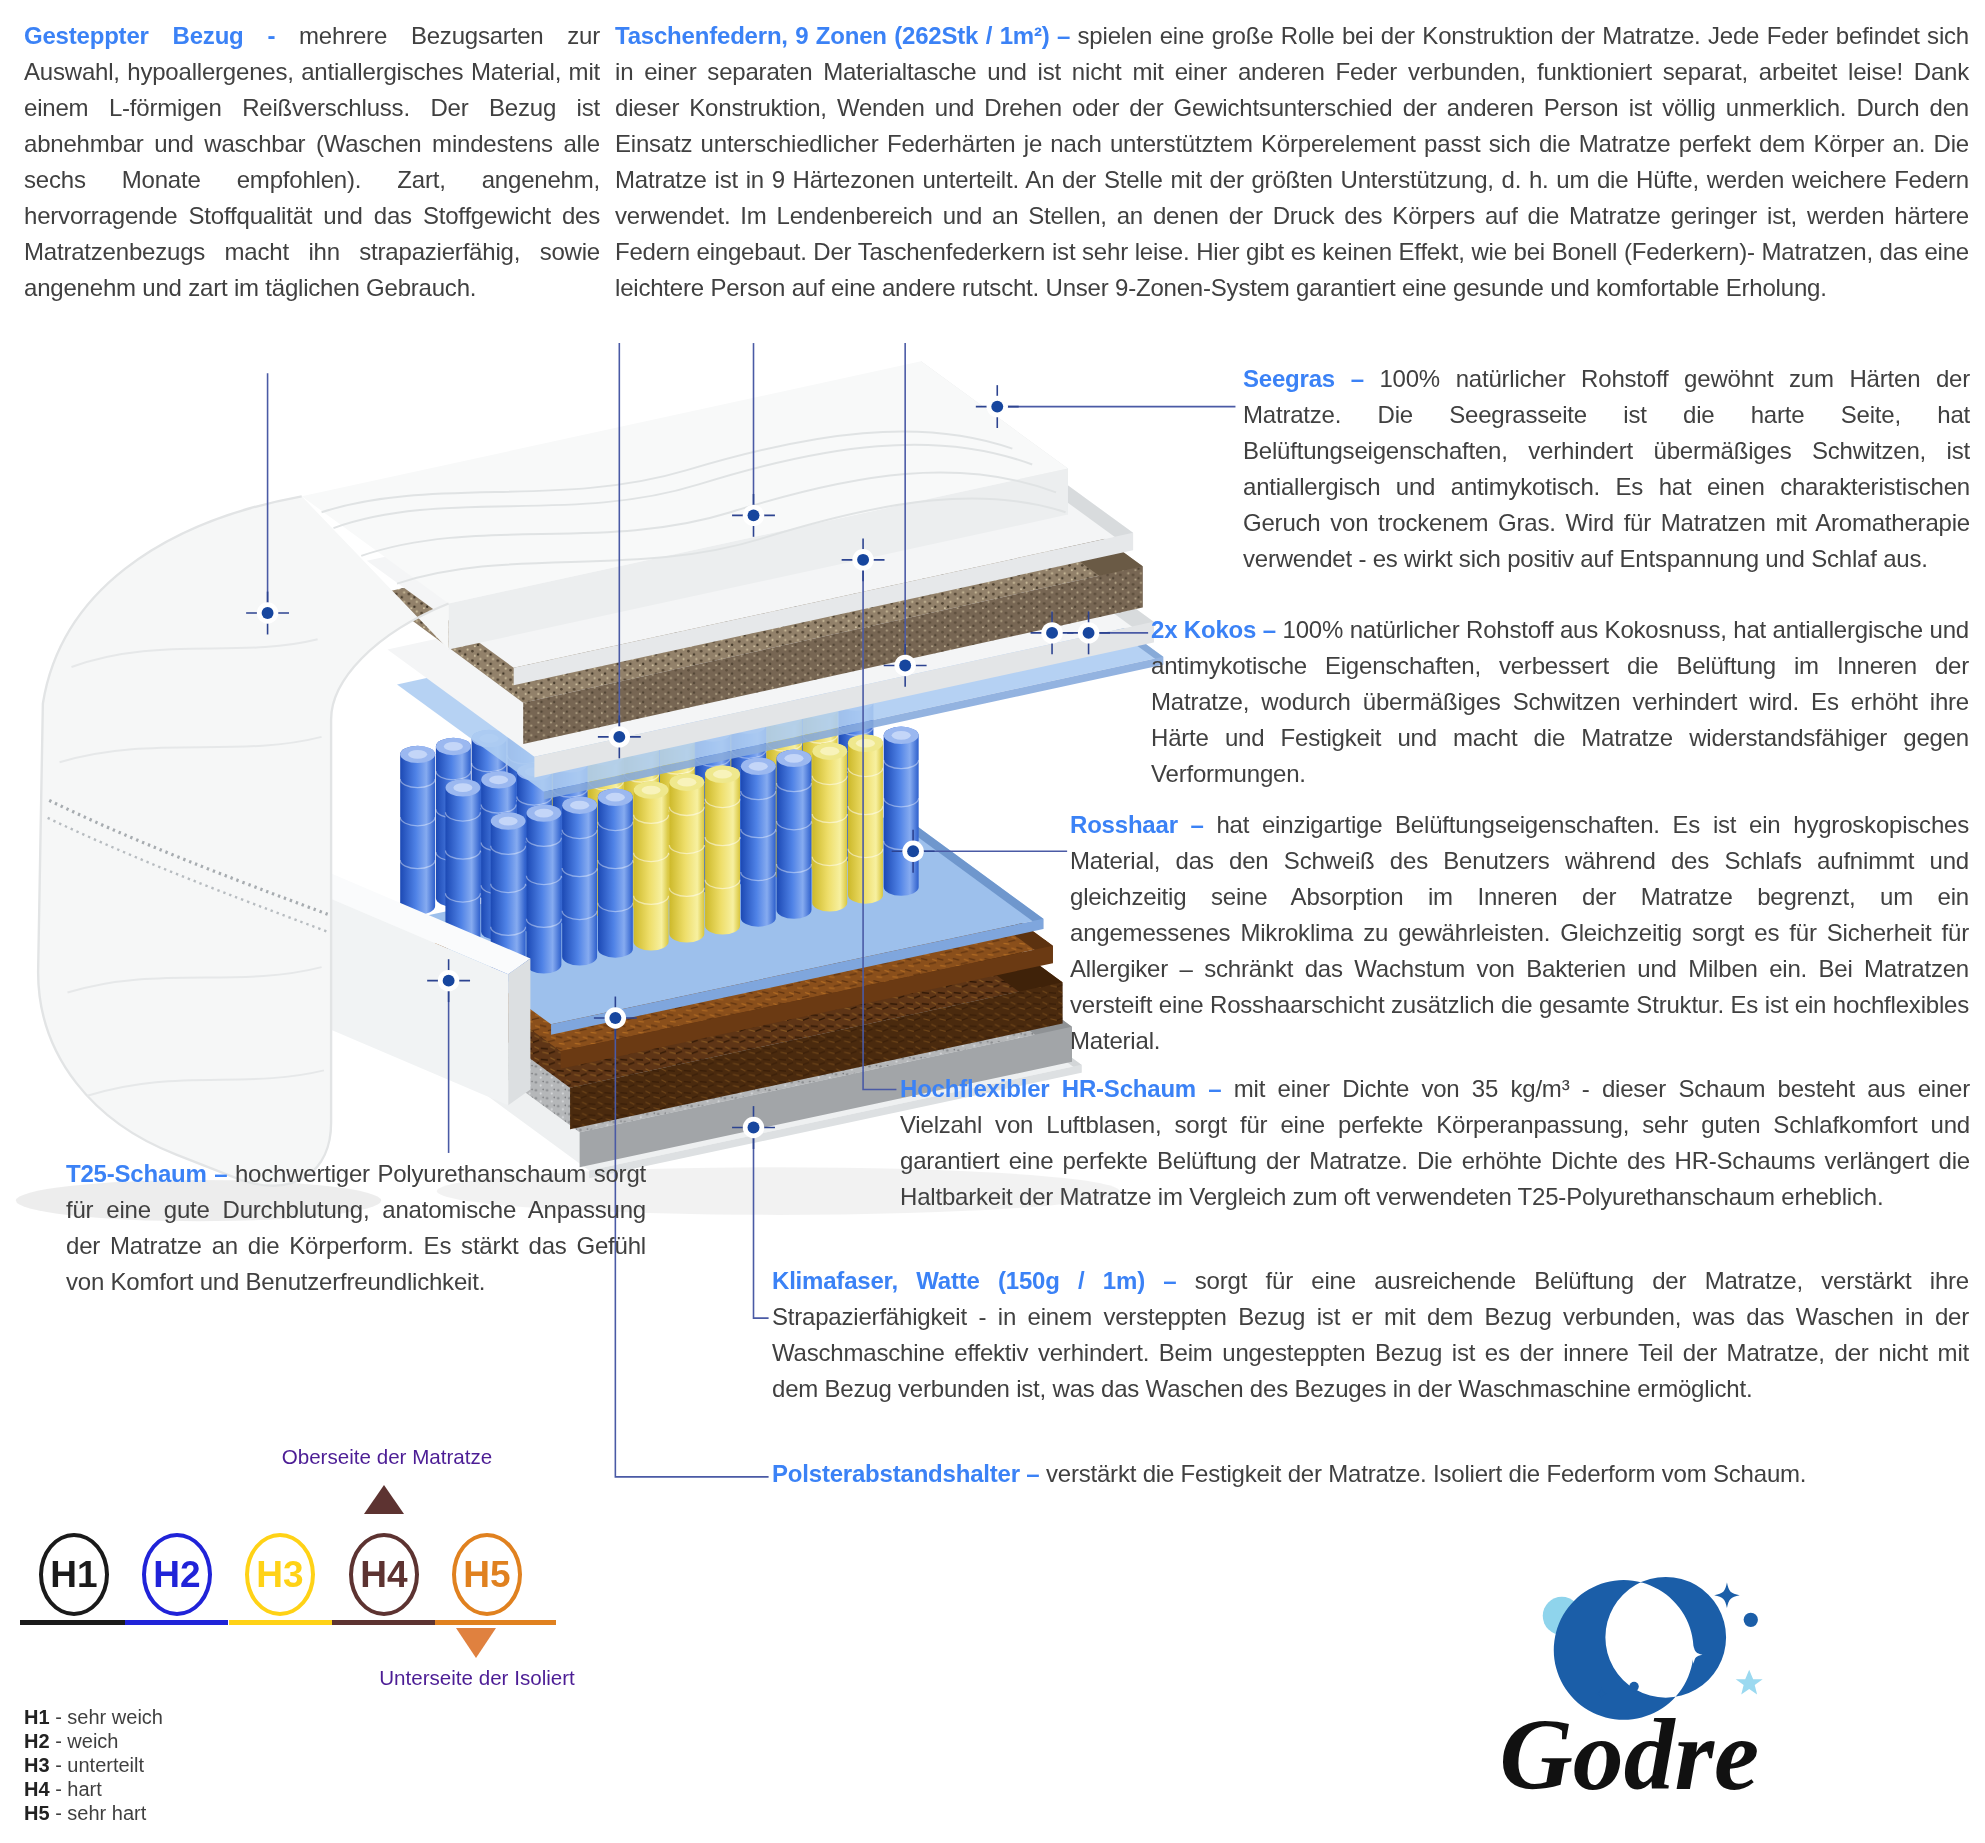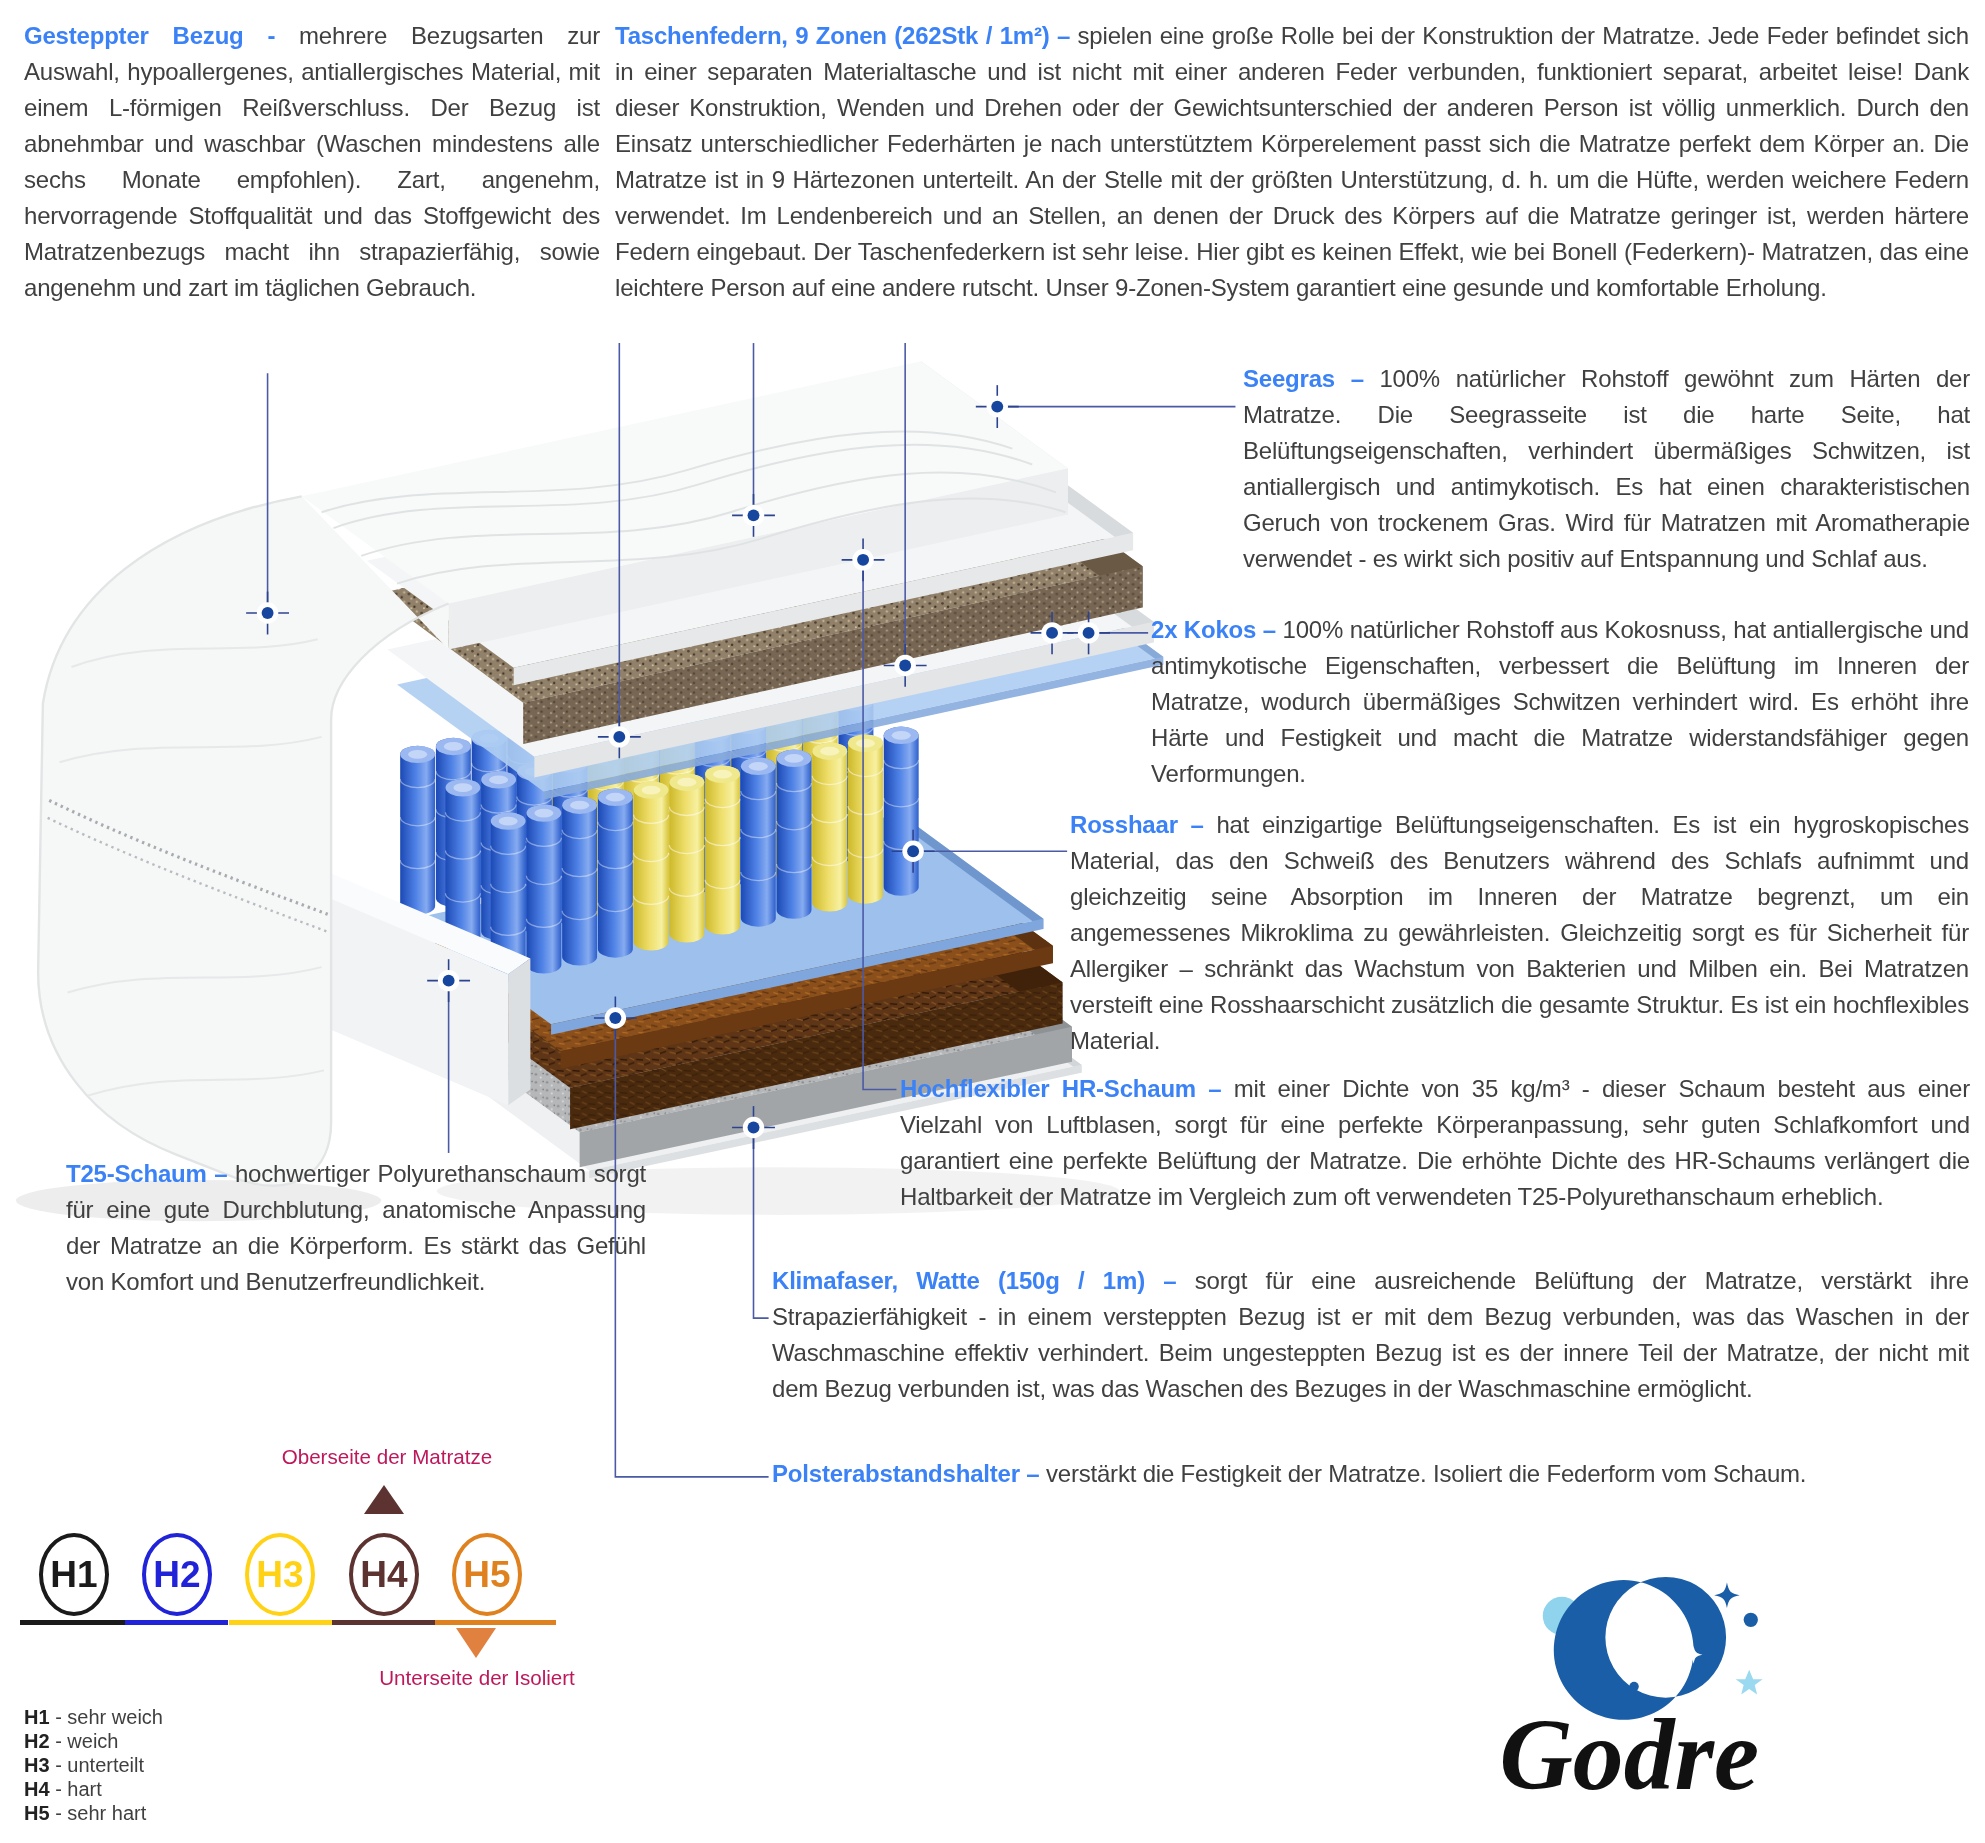--- a/index.html
+++ b/index.html
@@ -3,21 +3,21 @@
 <meta charset="utf-8">
 <style>
   html,body{margin:0;padding:0;background:#ffffff;}
   #canvas{position:relative;width:1985px;height:1843px;background:#ffffff;overflow:hidden;
           font-family:"Liberation Sans",sans-serif;color:#3e3e3e;}
   .tblock{position:absolute;font-size:24px;line-height:36px;text-align:justify;letter-spacing:-0.2px;color:#3e3e3e;}
   .tblock .hd{font-weight:bold;color:#3b82f6;}
   .tblock .bd{color:#404040;}
   svg{position:absolute;left:0;top:0;}
   
-  .hlabel{position:absolute;font-size:20.6px;color:#be185d;text-align:center;width:318px;}
+  .hlabel{position:absolute;font-size:20.6px;color:#4c1d95;text-align:center;width:318px;}
   .hcirc{position:absolute;width:70px;height:83px;border-radius:50%;display:flex;align-items:center;justify-content:center;
          font-size:37px;font-weight:bold;background:#fff;box-sizing:border-box;border:4.8px solid #000;}
   .hseg{position:absolute;top:1620px;height:4.8px;}
   .tri{position:absolute;width:0;height:0;}
   .legend{position:absolute;left:24px;top:1705px;font-size:20px;line-height:24px;color:#3f3f3f;}
   .legend b{color:#222;}
   .c1{border-color:#1a1a1a;color:#1a1a1a;}
   .c2{border-color:#2023d8;color:#2023d8;}
   .c3{border-color:#ffd216;color:#ffd216;}
   .c4{border-color:#5d3331;color:#5d3331;}

